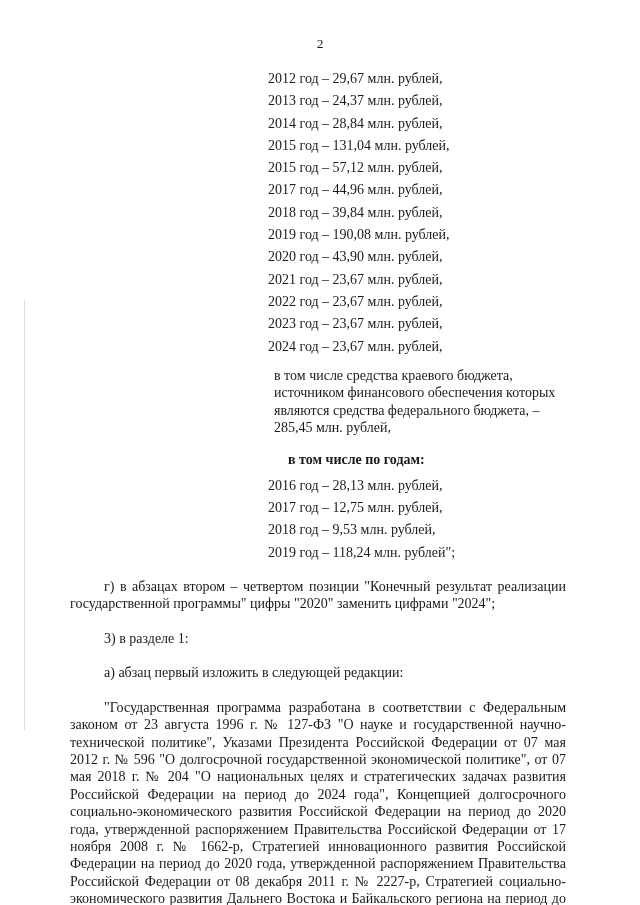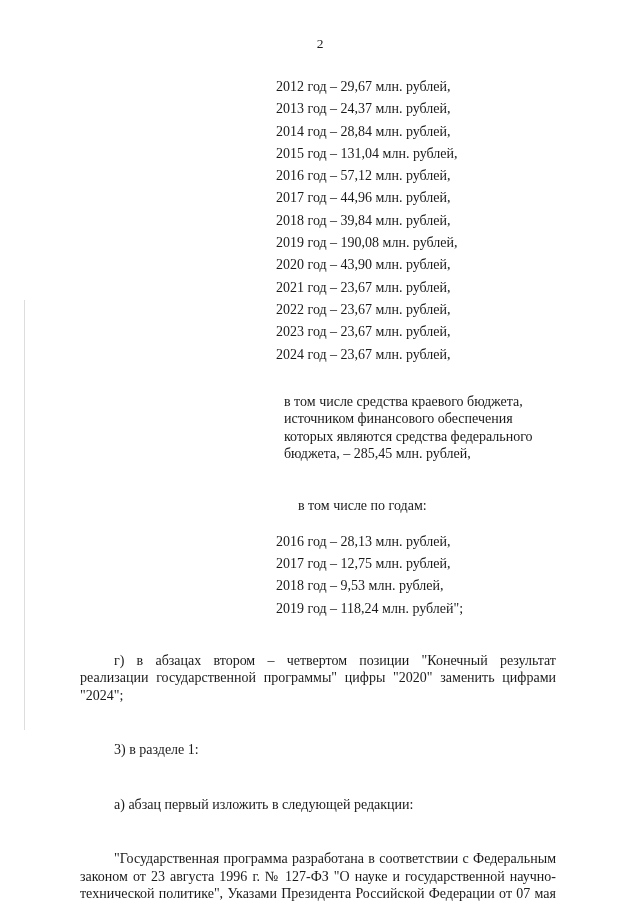--- a/index.html
+++ b/index.html
@@ -31,47 +31,48 @@
     font-size: 13.5px;
   }
   .content {
     position: absolute;
     top: 68px;
     left: 0;
     width: 640px;
   }
   
   .year-list {
-    margin: 8px;
+    margin: 0;
     padding: 0;
     list-style: none;
   }
   .year-list li {
     font-size: 14px;
     line-height: 22.3px;
     padding-left: 268px;
     white-space: nowrap;
   }
   .para {
     font-size: 14px;
     line-height: 17.4px;
     text-align: justify;
-    margin: 16px;
+    margin: 6px;
     padding: 0 68px 0 268px;
   }
   .para.body {
     padding-left: 64px;
     padding-right: 68px;
   }
   .para.indent {
     text-indent: 34px;
   }
   .para.sub-indent {
     text-indent: 0;
     padding-left: 282px;
+    font-weight: bold;
   }
   .gap-sm { height: 3px; }
   .gap-md { height: 5px; }
   .gap-lg { height: 8px; }
   .just-last-left { text-align: left; }
   .left-rule {
     position: absolute;
     left: 24px;
     top: 300px;
     width: 1px;
@@ -88,21 +89,21 @@
 
   <div class="page-number">2</div>
 
   <div class="content">
 
     <ul class="year-list">
       <li>2012 год – 29,67 млн. рублей,</li>
       <li>2013 год – 24,37 млн. рублей,</li>
       <li>2014 год – 28,84 млн. рублей,</li>
       <li>2015 год – 131,04 млн. рублей,</li>
-      <li>2016 год – 57,12 млн. рублей,</li>
+      <li>2015 год – 57,12 млн. рублей,</li>
       <li>2017 год – 44,96 млн. рублей,</li>
       <li>2018 год – 39,84 млн. рублей,</li>
       <li>2019 год – 190,08 млн. рублей,</li>
       <li>2020 год – 43,90 млн. рублей,</li>
       <li>2021 год – 23,67 млн. рублей,</li>
       <li>2022 год – 23,67 млн. рублей,</li>
       <li>2023 год – 23,67 млн. рублей,</li>
       <li>2024 год – 23,67 млн. рублей,</li>
     </ul>
 

